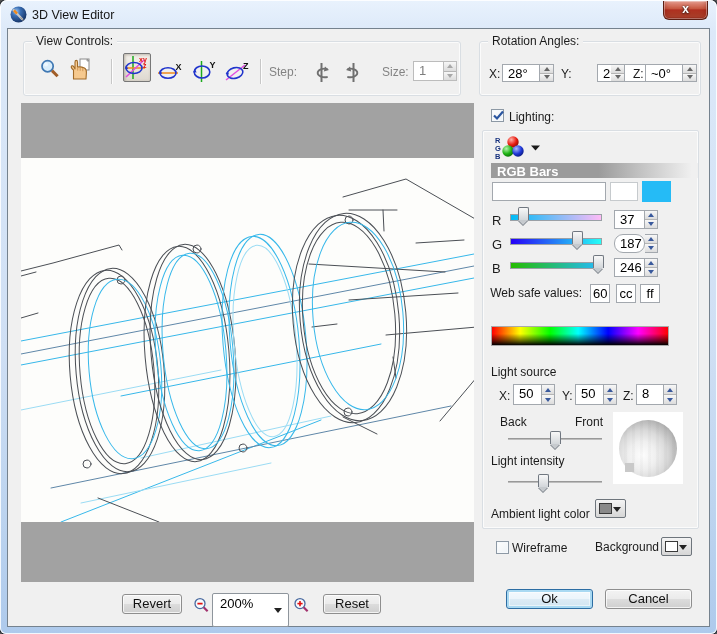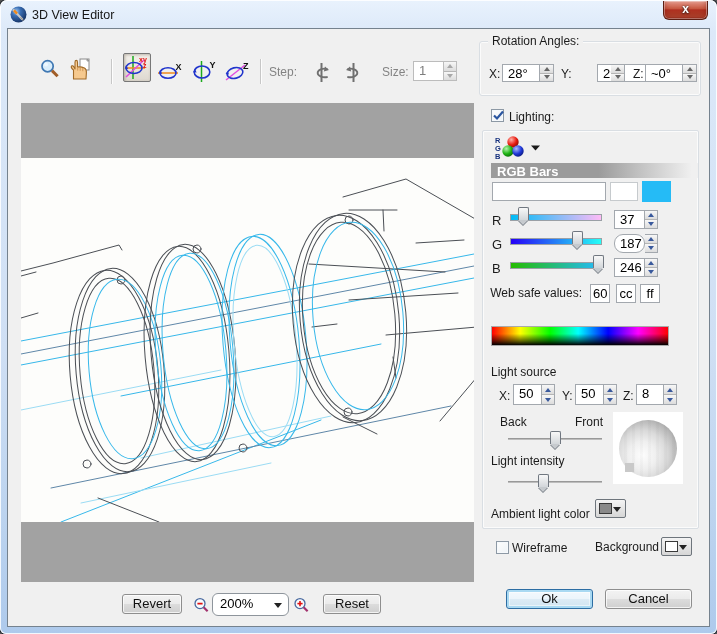--- a/index.html
+++ b/index.html
@@ -153,20 +153,23 @@
       <line x1="3" y1="3.4" x2="12.5" y2="13.5" stroke="#c8c8c8" stroke-width="2.2"></line>
       <line x1="4" y1="4.4" x2="7" y2="7.6" stroke="#f08a1d" stroke-width="2.4"></line>
       <line x1="10.5" y1="11.3" x2="13.5" y2="14.6" stroke="#9a9a9a" stroke-width="1.2"></line>
     </svg>
     <span class="title-text">3D View Editor</span>
   </div>
   <div class="close-btn">x</div>
 
   <div class="client">
 
+    <div class="group" style="left:15px;top:12px;width:438px;height:55px;">
+      <span class="legend">View Controls:</span>
+    </div>
 
     <svg class="tb-icon" style="left:31px;top:29px;" width="22" height="22" viewBox="0 0 22 22">
       <circle cx="8.6" cy="8.2" r="5.6" fill="#d9edfb" stroke="#3f78b3" stroke-width="1.7"></circle>
       <circle cx="7" cy="6.6" r="2" fill="#eef8ff" opacity=".9"></circle>
       <line x1="13" y1="12.6" x2="18.6" y2="18.2" stroke="#a05d28" stroke-width="3"></line>
     </svg>
 
     <svg class="tb-icon" style="left:59px;top:28px;" width="25" height="25" viewBox="0 0 25 25">
       <rect x="13" y="2" width="9" height="11" fill="#fff" stroke="#8a8a8a" stroke-width="1"></rect>
       <path d="M20 2 l2 2 -2 0 z" fill="#cfcfcf" stroke="#8a8a8a" stroke-width=".8"></path>
@@ -337,21 +340,21 @@
         </svg>
       </div>
     </div>
 
     <div class="btn" style="left:114px;top:565px;width:60px;height:20px;line-height:18px;">Revert</div>
     <svg class="tb-icon" style="left:185px;top:568px;" width="17" height="17" viewBox="0 0 17 17">
       <circle cx="7" cy="6.6" r="5" fill="#f7fbfe" stroke="#49699f" stroke-width="1.3"></circle>
       <line x1="4.4" y1="6.6" x2="9.6" y2="6.6" stroke="#e01212" stroke-width="1.6"></line>
       <line x1="10.6" y1="10.2" x2="14.6" y2="14.2" stroke="#a2336e" stroke-width="2.2"></line>
     </svg>
-    <div class="combo" style="left:204px;top:564px;width:77px;height:23px;border-radius:6px;">
+    <div class="combo" style="left:204px;top:564px;width:77px;height:34px;">
       <span>200%</span>
       <span class="arr"></span>
     </div>
     <svg class="tb-icon" style="left:285px;top:568px;" width="17" height="17" viewBox="0 0 17 17">
       <circle cx="7" cy="6.6" r="5" fill="#f7fbfe" stroke="#49699f" stroke-width="1.3"></circle>
       <line x1="4.4" y1="6.6" x2="9.6" y2="6.6" stroke="#e01212" stroke-width="1.6"></line>
       <line x1="7" y1="4" x2="7" y2="9.2" stroke="#e01212" stroke-width="1.6"></line>
       <line x1="10.6" y1="10.2" x2="14.6" y2="14.2" stroke="#a2336e" stroke-width="2.2"></line>
     </svg>
     <div class="btn" style="left:315px;top:565px;width:58px;height:20px;line-height:18px;">Reset</div>

